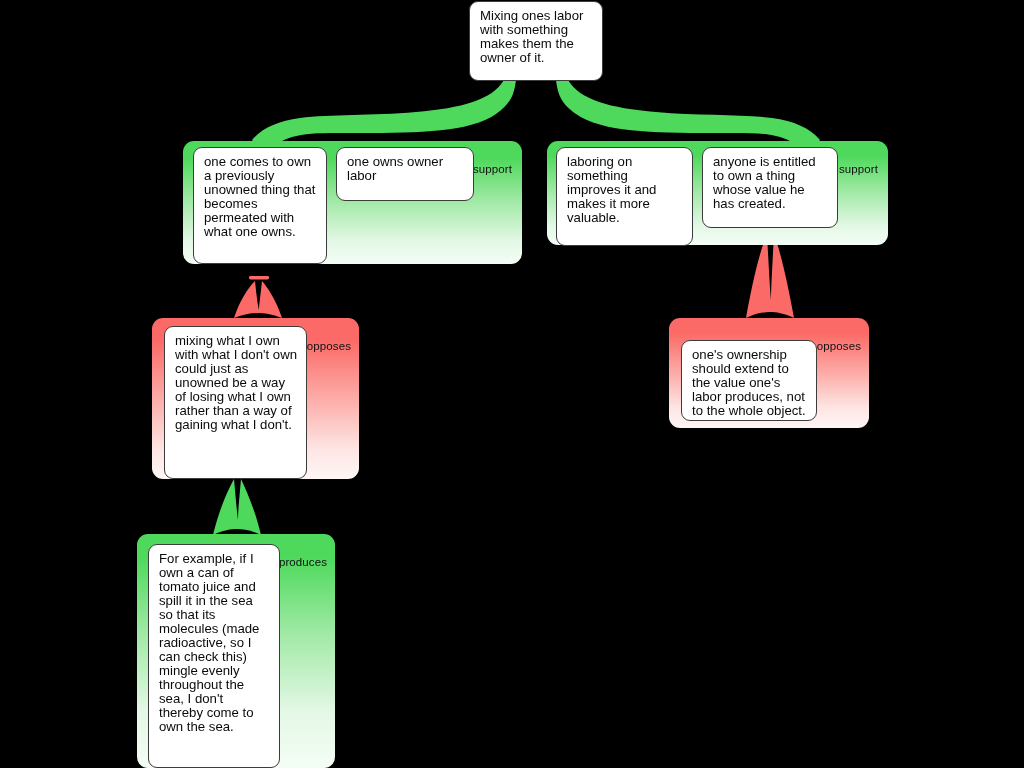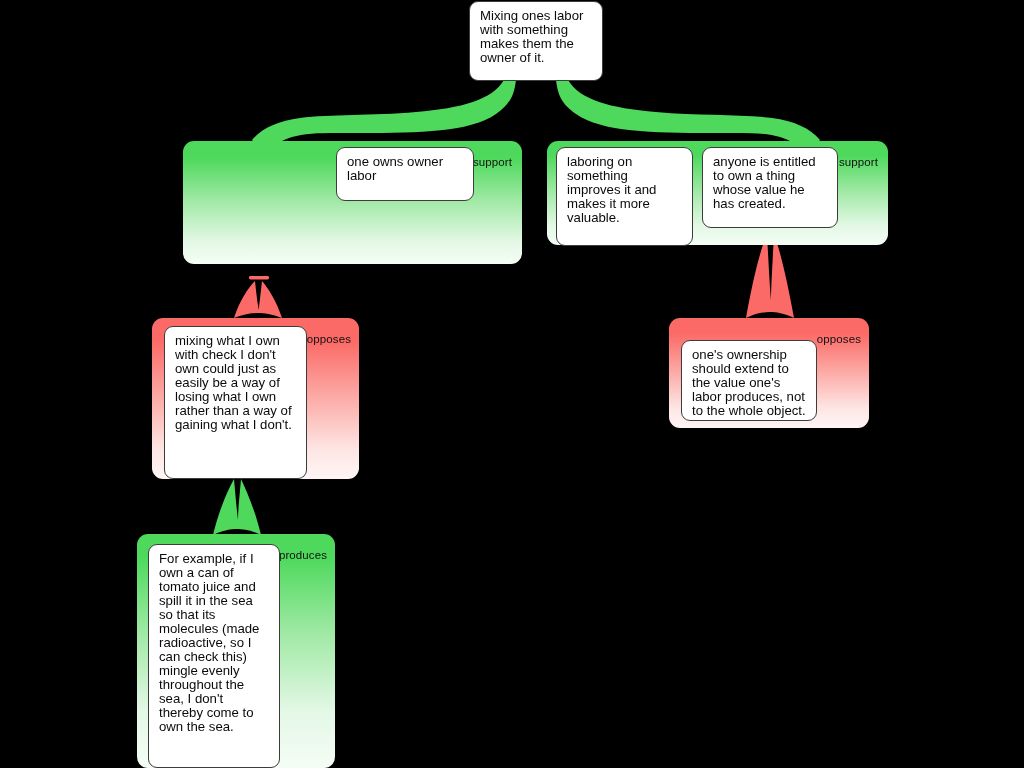--- a/index.html
+++ b/index.html
@@ -33,21 +33,21 @@
   }
   .group.support {
     background: linear-gradient(to bottom, #4ed95c 0%, #4ed95c 14%, #9fe9a4 48%, #e4f8e6 82%, #f4fdf5 100%);
   }
   .group.oppose {
     background: linear-gradient(to bottom, #fb6a66 0%, #fb6a66 14%, #fca8a4 48%, #fde6e4 82%, #fef6f5 100%);
   }
 
   .group-label {
     position: absolute;
-    top: 15px;
+    top: 22px;
     font-size: 11.5px;
     color: #111111;
     white-space: nowrap;
     letter-spacing: 0.1px;
     padding-left: 34px;
   }
 
   
   .claim {
     position: absolute;
@@ -119,39 +119,42 @@
     <rect x="228" y="474" width="20" height="3.4" rx="1.4" fill="#4ed95c"></rect>
   </svg>
 
   <div class="claim root" style="left:469px; top:1px; width:134px; height:80px;">
     <span>Mixing ones labor with something makes them the owner of it.</span>
   </div>
 
   <div class="group support" style="left:183px; top:141px; width:339px; height:123px;">
     <span class="group-label" style="right:10px;">support</span>
   </div>
+  <div class="claim" style="left:193px; top:147px; width:134px; height:117px;">
+    <span>one comes to own a previously unowned thing that becomes permeated with what one owns.</span>
+  </div>
   <div class="claim" style="left:336px; top:147px; width:138px; height:54px;">
     <span>one owns owner labor</span>
   </div>
 
   <div class="group support" style="left:547px; top:141px; width:341px; height:104px;">
     <span class="group-label" style="right:10px;">support</span>
   </div>
   <div class="claim" style="left:556px; top:147px; width:137px; height:99px;">
     <span>laboring on something improves it and makes it more valuable.</span>
   </div>
   <div class="claim" style="left:702px; top:147px; width:136px; height:81px;">
     <span>anyone is entitled to own a thing whose value he has created.</span>
   </div>
 
   <div class="group oppose" style="left:152px; top:318px; width:207px; height:161px;">
     <span class="group-label" style="right:8px;">opposes</span>
   </div>
   <div class="claim" style="left:164px; top:326px; width:143px; height:153px;">
-    <span>mixing what I own with check I don't own could just as easily be a way of losing what I own rather than a way of gaining what I don't.</span>
+    <span>mixing what I own with what I don't own could just as unowned be a way of losing what I own rather than a way of gaining what I don't.</span>
   </div>
 
   <div class="group oppose" style="left:669px; top:318px; width:200px; height:110px;">
     <span class="group-label" style="right:8px;">opposes</span>
   </div>
   <div class="claim" style="left:681px; top:340px; width:136px; height:81px;">
     <span>one's ownership should extend to the value one's labor produces, not to the whole object.</span>
   </div>
 
   <div class="group support" style="left:137px; top:534px; width:198px; height:234px; background:linear-gradient(to bottom,#4ed95c 0%,#4ed95c 10%,#9fe9a4 42%,#e4f8e6 76%,#f4fdf5 100%);">

